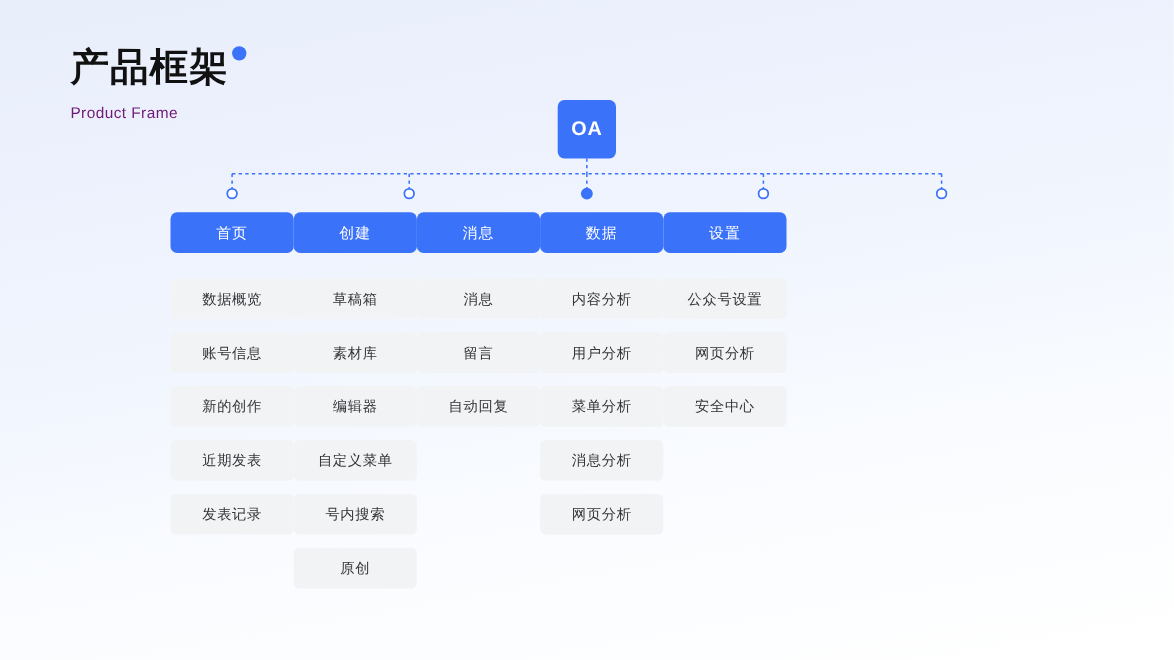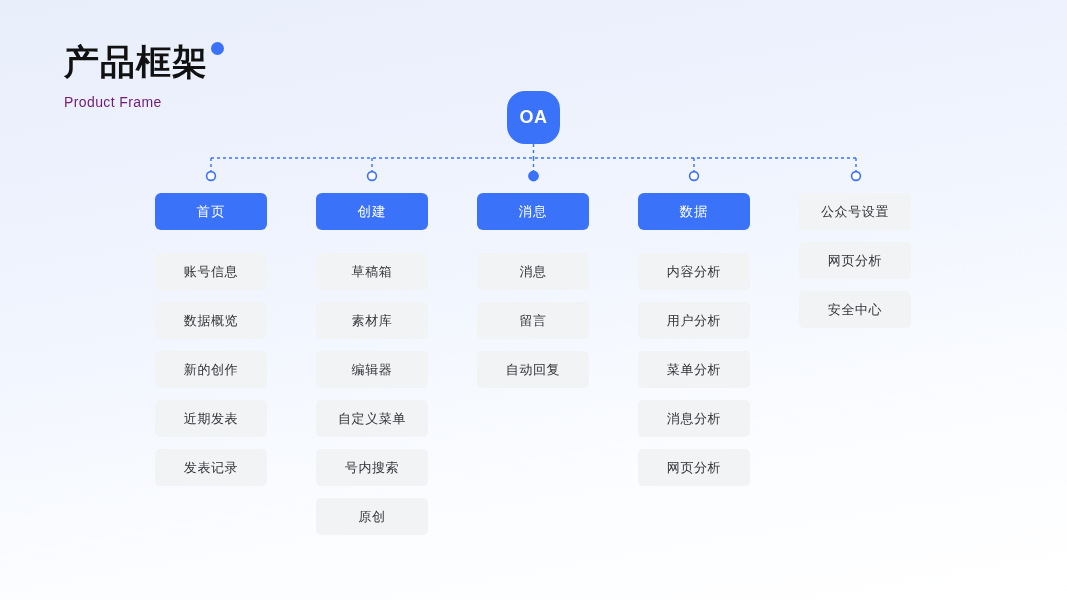--- a/index.html
+++ b/index.html
@@ -65,21 +65,21 @@
     line-height: 18px;
   }
 
   
   .root-node {
     position: absolute;
     left: 507px;
     top: 91px;
     width: 53px;
     height: 53px;
-    border-radius: 18px;
+    border-radius: 6px;
     background: #3b72fa;
     color: #ffffff;
     font-size: 18px;
     font-weight: bold;
     letter-spacing: 0.6px;
     display: flex;
     align-items: center;
     justify-content: center;
   }
 
@@ -93,21 +93,20 @@
     pointer-events: none;
   }
 
   
   .columns {
     position: absolute;
     left: 155px;
     top: 193px;
     width: 757px;
     display: flex;
-    gap: 49px;
   }
 
   .column {
     width: 112px;
     display: flex;
     flex-direction: column;
   }
 
   .col-header {
     height: 37px;
@@ -169,22 +168,22 @@
     <circle cx="211" cy="176" r="4.4" fill="#ffffff" stroke="#3b72fa" stroke-width="1.6"></circle>
     <circle cx="372" cy="176" r="4.4" fill="#ffffff" stroke="#3b72fa" stroke-width="1.6"></circle>
     <circle cx="533.5" cy="176" r="4.6" fill="#3b72fa" stroke="#3b72fa" stroke-width="1.6"></circle>
     <circle cx="694" cy="176" r="4.4" fill="#ffffff" stroke="#3b72fa" stroke-width="1.6"></circle>
     <circle cx="856" cy="176" r="4.4" fill="#ffffff" stroke="#3b72fa" stroke-width="1.6"></circle>
   </svg>
 
   <div class="columns" id="columns">
       <div class="column">
         <div class="col-header">首页</div>
+        <div class="col-item">数据概览</div>
         <div class="col-item">账号信息</div>
-        <div class="col-item">数据概览</div>
         <div class="col-item">新的创作</div>
         <div class="col-item">近期发表</div>
         <div class="col-item">发表记录</div>
       </div>
       <div class="column">
         <div class="col-header">创建</div>
         <div class="col-item">草稿箱</div>
         <div class="col-item">素材库</div>
         <div class="col-item">编辑器</div>
         <div class="col-item">自定义菜单</div>
@@ -199,19 +198,20 @@
       </div>
       <div class="column">
         <div class="col-header">数据</div>
         <div class="col-item">内容分析</div>
         <div class="col-item">用户分析</div>
         <div class="col-item">菜单分析</div>
         <div class="col-item">消息分析</div>
         <div class="col-item">网页分析</div>
       </div>
       <div class="column">
+        <div class="col-header">设置</div>
         <div class="col-item">公众号设置</div>
         <div class="col-item">网页分析</div>
         <div class="col-item">安全中心</div>
       </div>
     </div>
 
 </div>
 
 </body></html>

